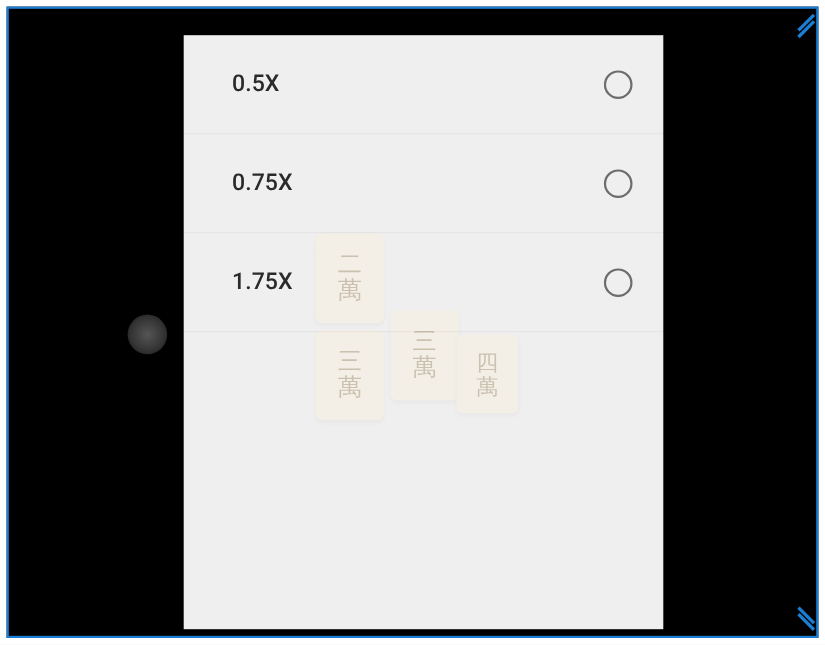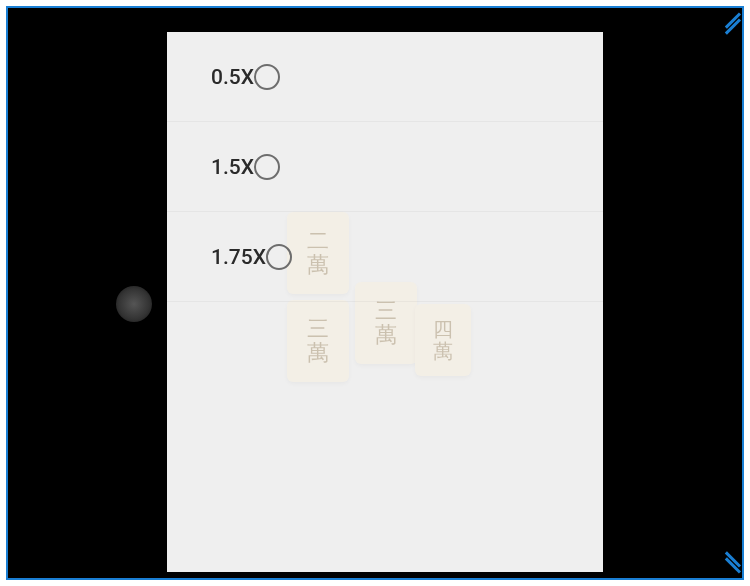--- a/index.html
+++ b/index.html
@@ -145,20 +145,21 @@
     .tile-4 { left: 128px; top: 92px; width: 56px; height: 72px; font-size: 20px; }
     
     .option-list {
       position: relative;
       z-index: 2;
     }
     
     .option-row {
       display: flex;
       align-items: center;
+      justify-content: space-between;
       padding: 0 28px 0 44px;
       height: 90px;
       border-bottom: 1px solid rgba(0,0,0,0.04);
       cursor: pointer;
     }
     
     .option-label {
       font-size: 21px;
       font-weight: 500;
       color: #2a2a2a;
@@ -219,27 +220,27 @@
       </div>
     </div>
 
     <div class="option-list">
 
       <div class="option-row">
         <span class="option-label">0.5X</span>
         <span class="radio"></span>
       </div>
 
-
-
-
       <div class="option-row">
-        <span class="option-label">1.5X</span>
+        <span class="option-label">0.75X</span>
         <span class="radio"></span>
       </div>
+
+
+
 
       <div class="option-row">
         <span class="option-label">1.75X</span>
         <span class="radio"></span>
       </div>
 
     </div>
   </div>
 </div>
 

